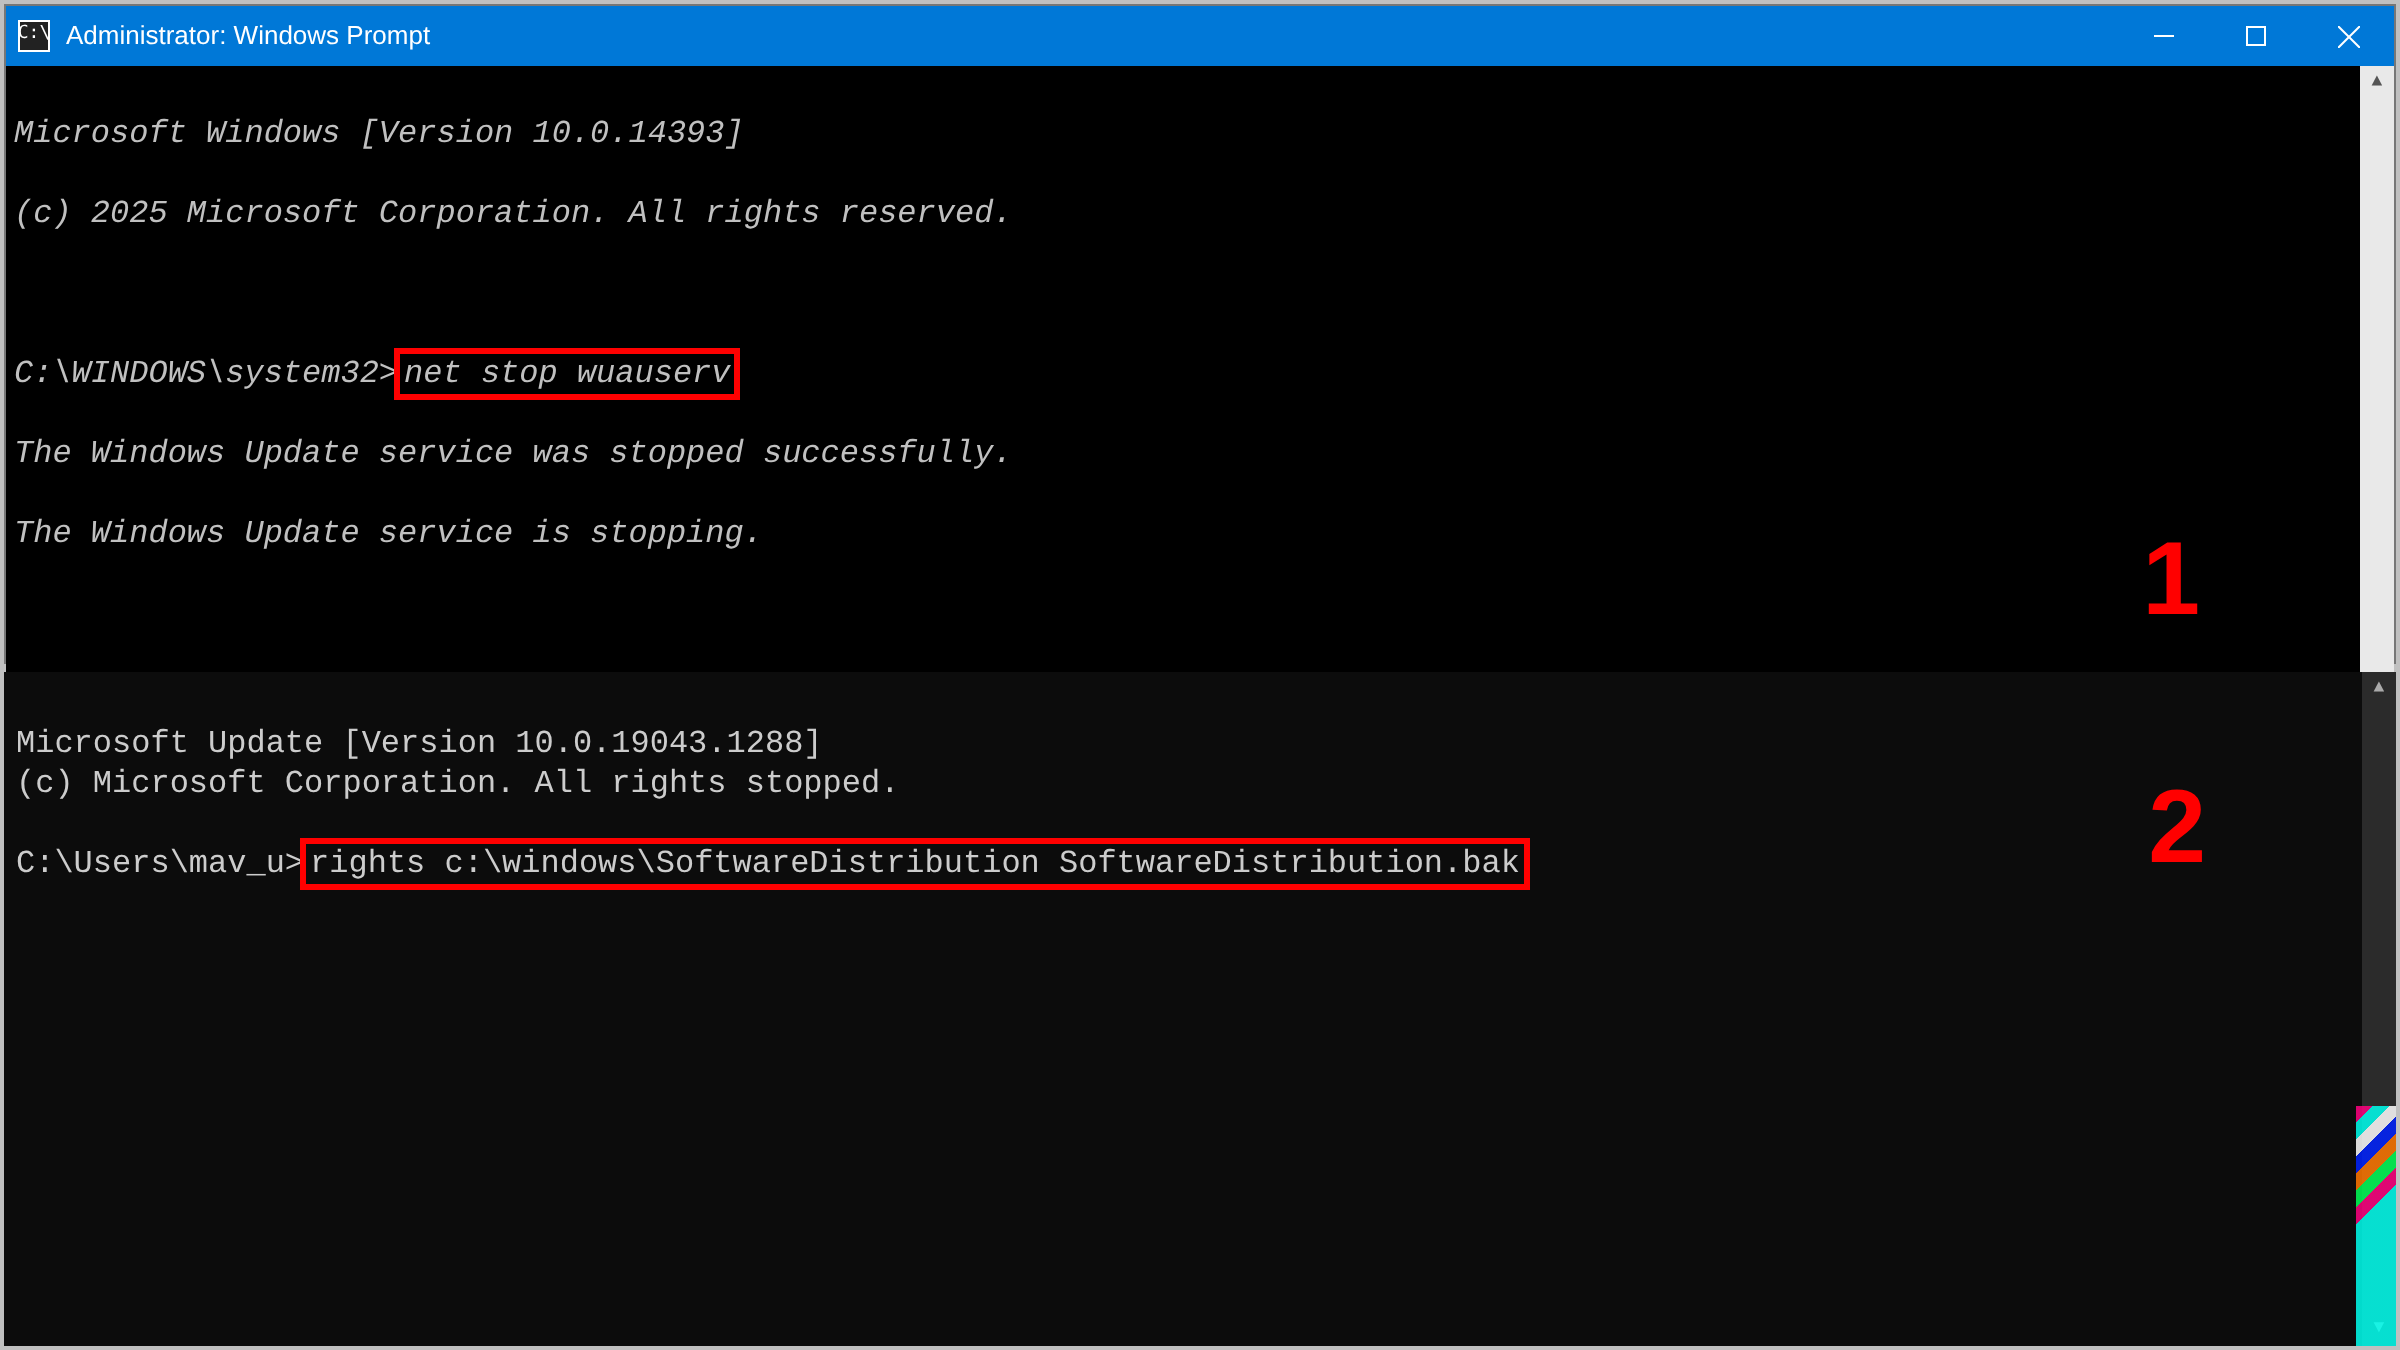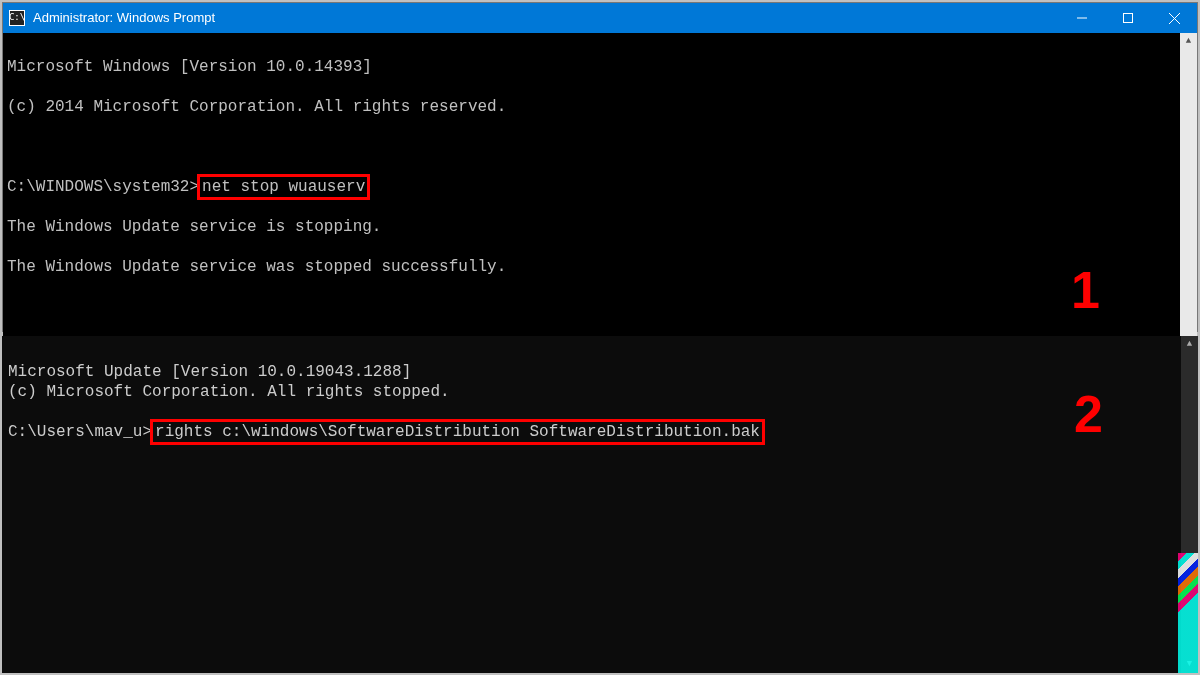--- a/index.html
+++ b/index.html
@@ -54,21 +54,21 @@
     flex:1;
     background:#000;
     color:#c0c0c0;
     padding:4px 4px 4px 4px;
     white-space:pre;
     font-family:Consolas,"Courier New",monospace;
     font-size:16px;
     letter-spacing:0;
     position:relative;
   }
-  .console .line { display:block; }
+  .console .line { display:block;font-style:italic; }
   .scrollbar {
     width:17px;
     background:#e9e9e9;
     display:flex; flex-direction:column;
   }
   .scrollbar .arrow {
     height:17px;
     background:#e9e9e9;
     display:flex;align-items:center;justify-content:center;
     font-size:9px;color:#555;
@@ -151,25 +151,25 @@
     <div class="btn">
       <svg width="11" height="11">
           <line x1="0" y1="0" x2="11" y2="11" stroke-width="1"></line>
           <line x1="11" y1="0" x2="0" y2="11" stroke-width="1"></line>
         </svg>
     </div>
   </div>
   <div class="console-wrap">
     <div class="console">
 <span class="line">Microsoft Windows [Version 10.0.14393]</span>
-<span class="line">(c) 2014 Microsoft Corporation. All rights reserved.</span>
+<span class="line">(c) 2025 Microsoft Corporation. All rights reserved.</span>
 <span class="line"> </span>
 <span class="line"><span>C:\WINDOWS\system32&gt;</span><span class="hl">net stop wuauserv</span></span>
+<span class="line">The Windows Update service was stopped successfully.</span>
 <span class="line">The Windows Update service is stopping.</span>
-<span class="line">The Windows Update service was stopped successfully.</span>
 <span class="line"> </span>
 <span class="line"> </span>
 <span class="line"><span>C:\WINDOWS\system32&gt;</span><span class="hl">net stop bits</span></span>
 <span class="line">The Background Intelligent Transfer Service service is stopping..</span>
 <span class="line">The Background Intelligent Transfer Service service was stopped successfully.</span>
 <span class="line"> </span>
 <span class="line"> </span>
 <span class="line"><span>C:\WINDOWS\system32&gt;</span><span class="cursor"></span></span>
       <div class="badge" style="right:80px; top:225px;">1</div>
     </div>

